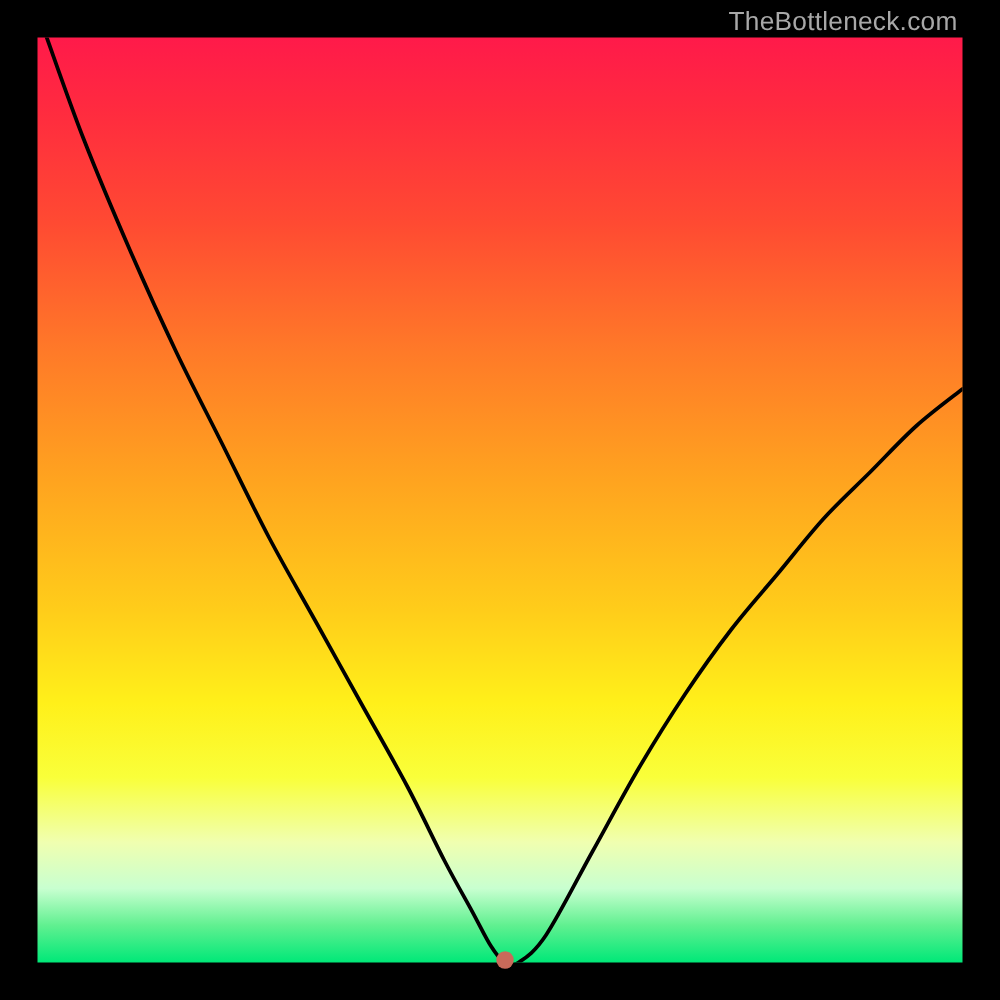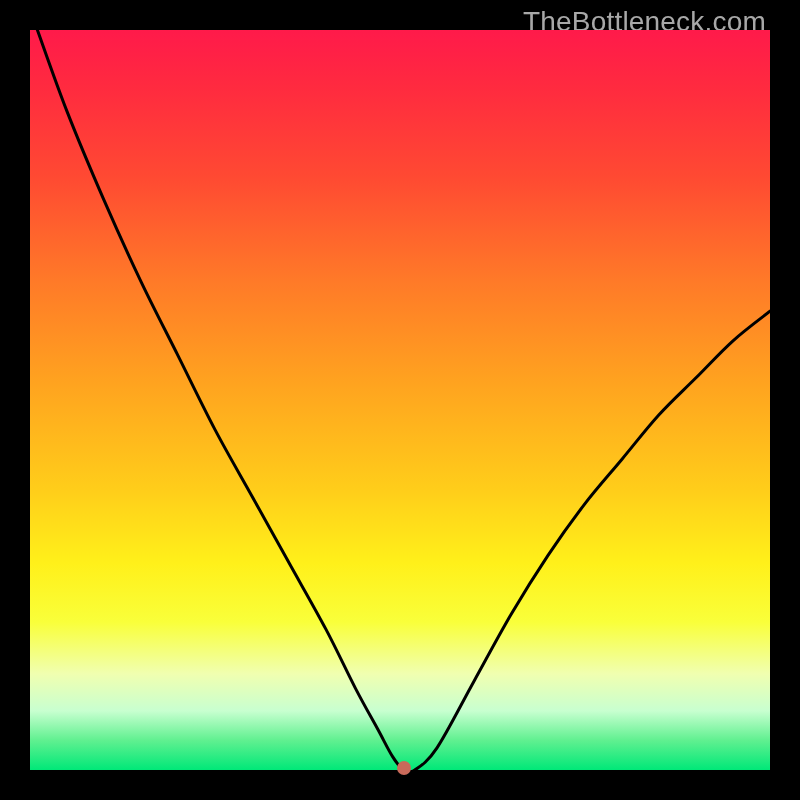--- a/index.html
+++ b/index.html
@@ -41,21 +41,21 @@
     width: 14px;
     height: 14px;
     border-radius: 7px;
     background: #c96a5a;
   }
   .watermark {
     position: absolute;
     top: 6px;
     right: 34px;
     color: #a8a8a8;
-    font-size: 28px;
+    font-size: 21px;
     font-weight: 500;
     letter-spacing: 0.2px;
   }
 </style>
 </head>
 <body>
 
 <div class="watermark">TheBottleneck.com</div>
 
 <div class="plot-area">

